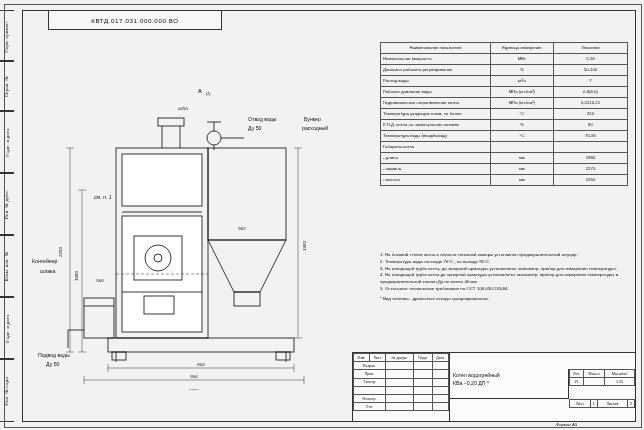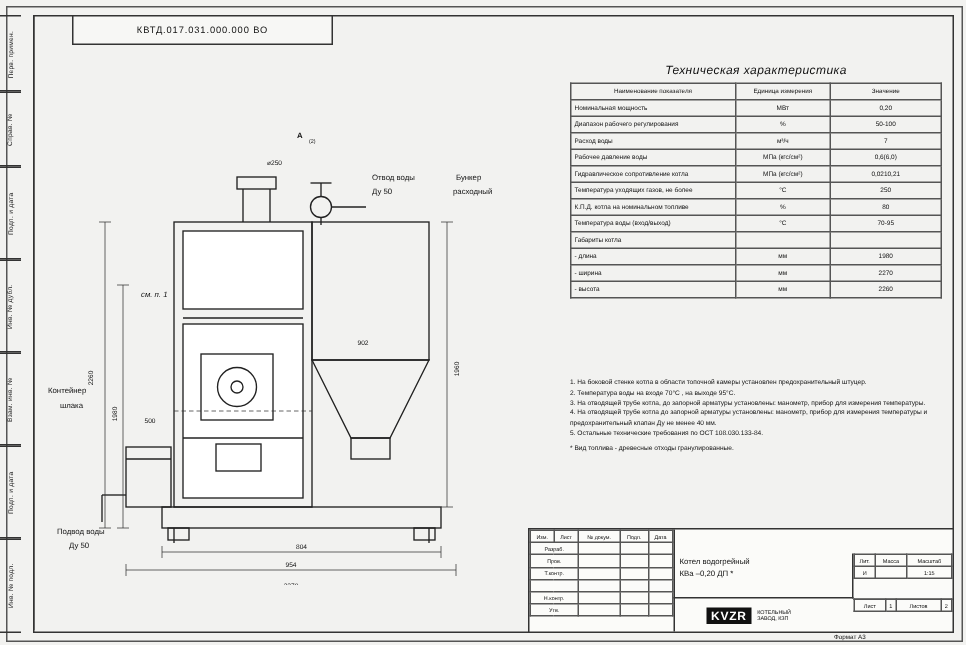--- a/index.html
+++ b/index.html
@@ -180,21 +180,20 @@
     <div class="lbl" style="left:256px;top:86px;">Бункер</div>
     <div class="lbl" style="left:254px;top:95px;">расходный</div>
     <div class="lbl" style="left:46px;top:164px;font-style:italic;">см. п. 1</div>
     <div class="lbl" style="left:-16px;top:228px;">Контейнер</div>
     <div class="lbl" style="left:-8px;top:238px;">шлака</div>
     <div class="lbl" style="left:-10px;top:322px;">Подвод воды</div>
     <div class="lbl" style="left:-2px;top:331px;">Ду 50</div>
   </div>
 
   <div class="tech">
-    <div class="tech-title">Техническая характеристика</div>
     <table class="tt">
       <tbody>
           <tr>
         <td class="h col1">Наименование показателя</td>
         <td class="h col2">Единица измерения</td>
         <td class="h col3">Значение</td>
       </tr>
       <tr>
             <td>Номинальная мощность</td>
             <td class="c">МВт</td>
@@ -349,24 +348,17 @@
           <tbody>
               <tr>
             <td>Лист</td>
             <td>1</td>
             <td>Листов</td>
             <td>2</td>
           </tr>
         </tbody>
           </table>
       </div>
-      <div class="tb-logo">
-        <span class="kvzr">KVZR</span>
-        <span class="kvzr-t">
-          <span>КОТЕЛЬНЫЙ</span><br>
-          <span>ЗАВОД, КЗП</span>
-        </span>
-      </div>
     </div>
   </div>
 
   <div class="format">Формат A3</div>
 </div>
 
 </body></html>

